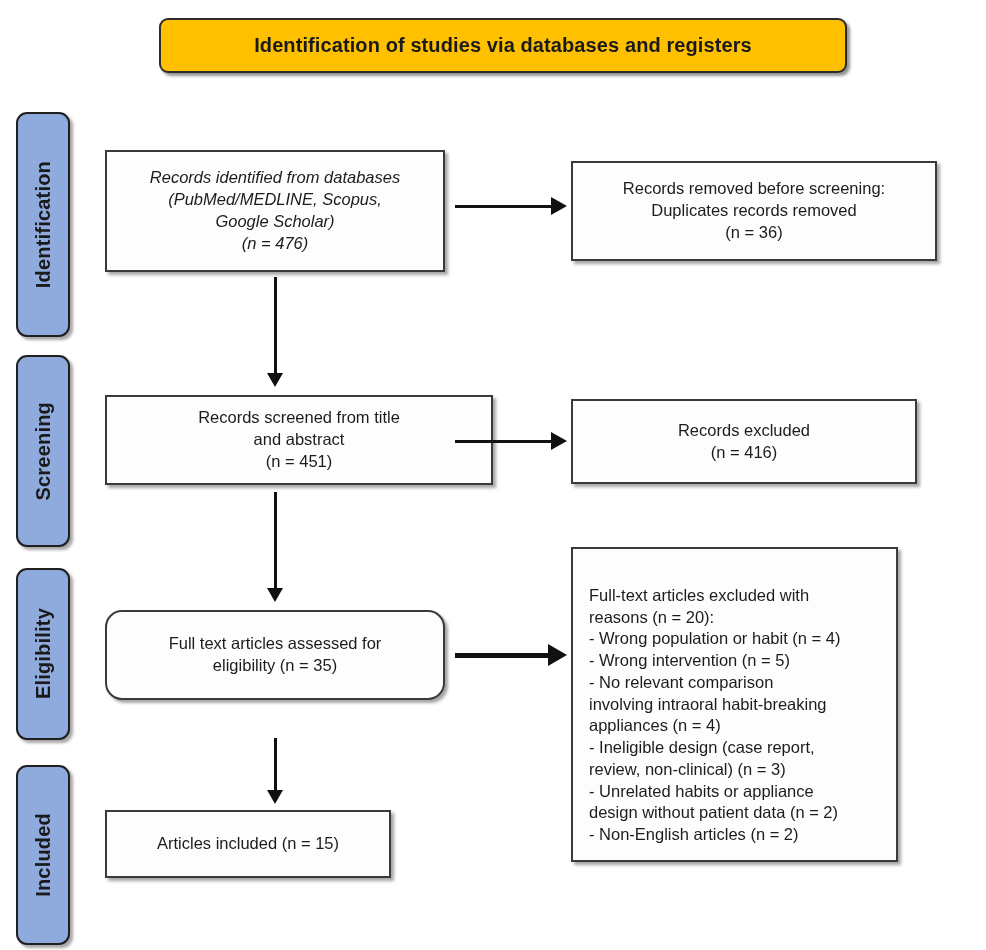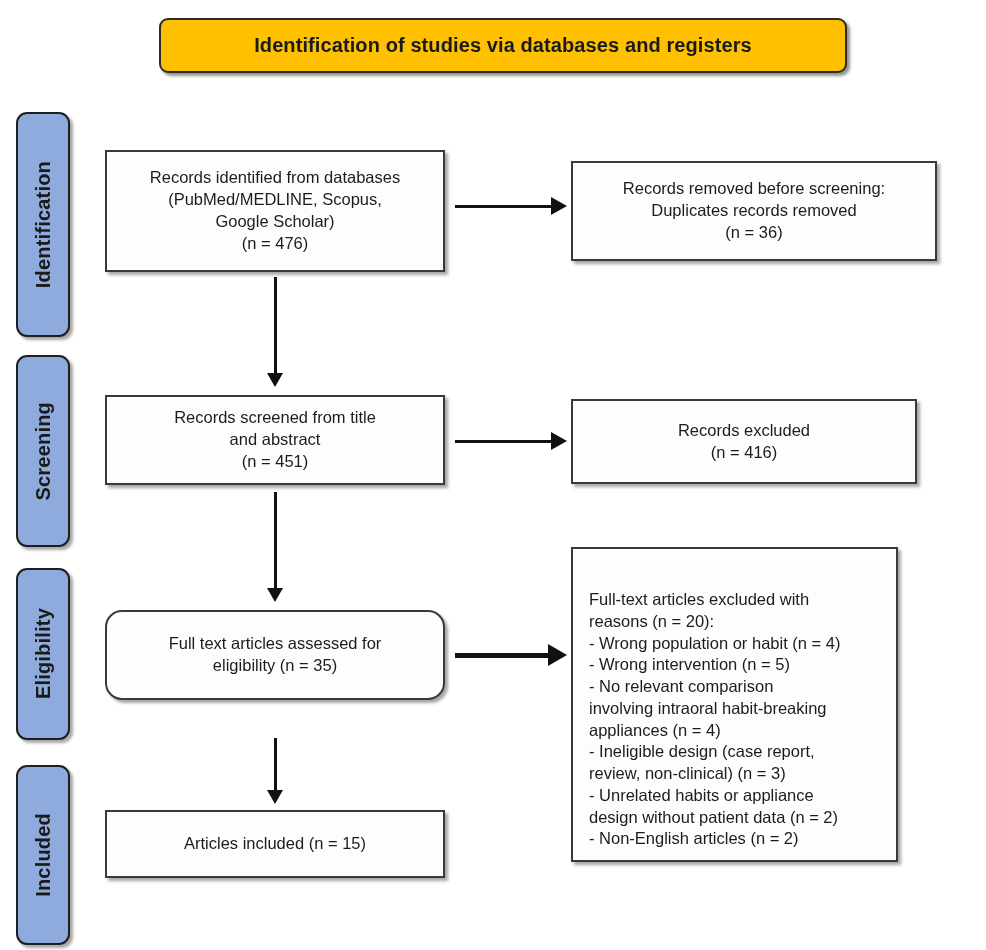--- a/index.html
+++ b/index.html
@@ -88,28 +88,28 @@
     line-height: 1.32;
     color: #1c1c1c;
     text-align: center;
     white-space: pre-line;
   }
   .fbox-text.left {
     text-align: left;
     width: 100%;
   }
 
-  .box-identified { left: 105px; top: 150px; width: 340px; height: 122px; }
+  .box-identified { left: 105px; top: 150px; width: 340px; height: 122px; font-style: italic; }
   .box-removed    { left: 571px; top: 161px; width: 366px; height: 100px; }
-  .box-screened   { left: 105px; top: 395px; width: 340px; height: 90px; }
+  .box-screened   { left: 105px; top: 395px; width: 388px; height: 90px; }
   .box-excluded   { left: 571px; top: 399px; width: 346px; height: 85px; }
   .box-fulltext   { left: 105px; top: 610px; width: 340px; height: 90px; border-radius: 17px; }
   .box-reasons    { left: 571px; top: 547px; width: 327px; height: 315px;
-                    align-items: flex-start; padding: 40px 14px 14px 16px; }
-  .box-included   { left: 105px; top: 810px; width: 340px; height: 68px; }
+                    align-items: flex-end; padding: 40px 14px 14px 16px; }
+  .box-included   { left: 105px; top: 810px; width: 286px; height: 68px; }
 
   
   .arrow { position: absolute; }
   .arrow-v .shaft {
     position: absolute;
     left: 50%;
     top: 0;
     width: 3px;
     margin-left: -1.5px;
     background: #111;

